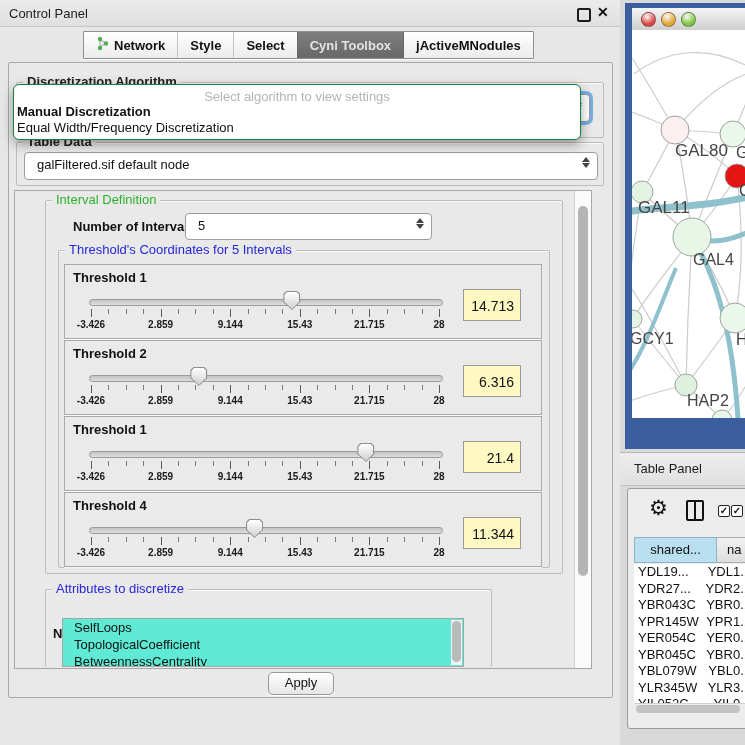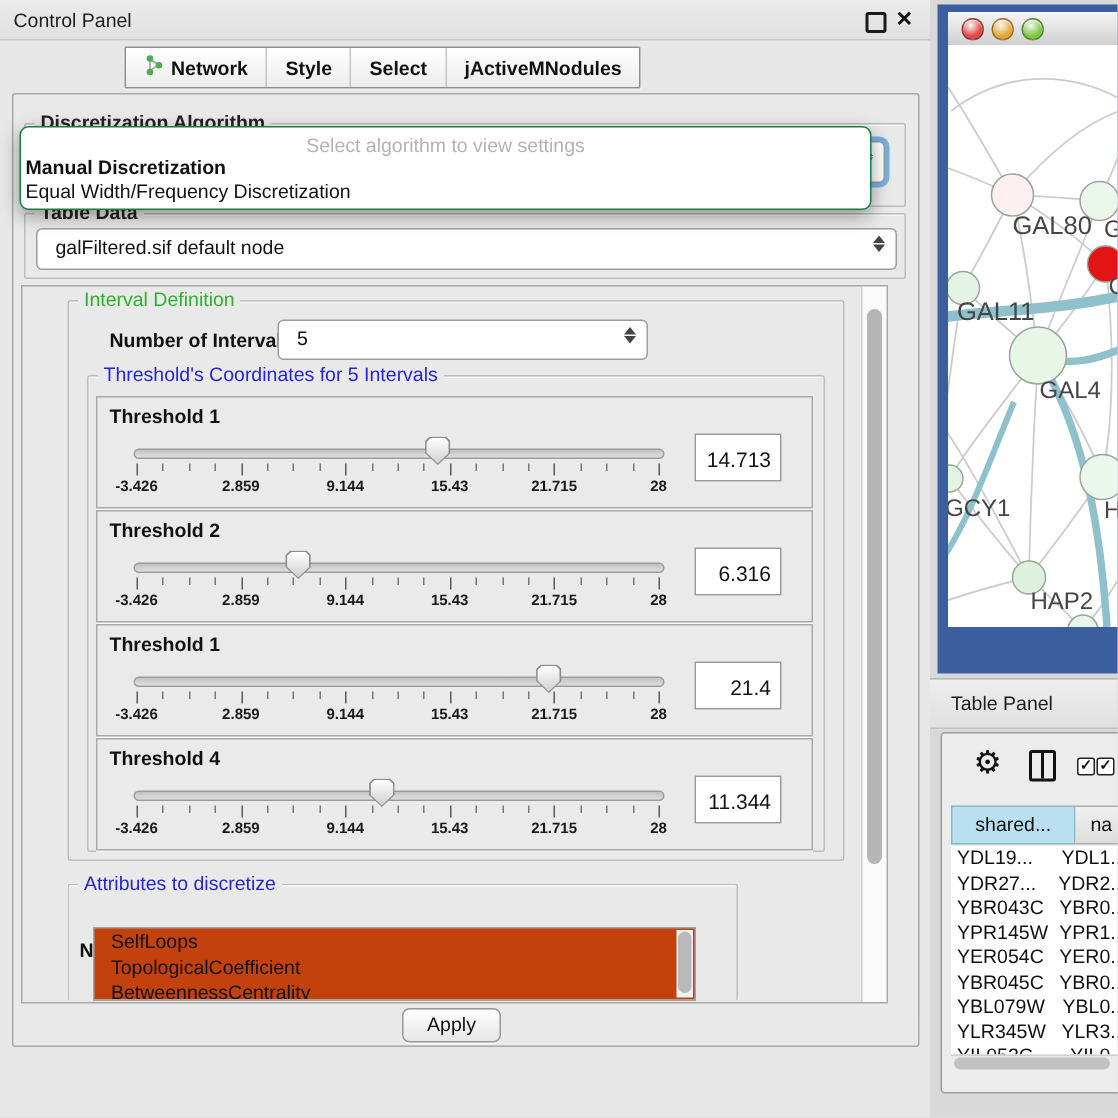--- a/index.html
+++ b/index.html
@@ -60,24 +60,24 @@
     clip-path:polygon(18% 0,82% 0,100% 16%,100% 58%,50% 100%,0 58%,0 16%);
     filter:drop-shadow(0 1px 1px rgba(0,0,0,.3));}
   .thumb::after{content:"";position:absolute;inset:1px;background:linear-gradient(#ffffff,#cfcfcf);
     clip-path:polygon(18% 0,82% 0,100% 16%,100% 58%,50% 100%,0 58%,0 16%);}
   .ticks{position:absolute;left:24px;top:44px;width:352px;height:10px;}
   .tick{position:absolute;top:0;width:1px;background:#5a5a5a;}
   .tick.major{height:8px;}
   .tick.minor{height:5px;opacity:.8;}
   .tlabels{position:absolute;left:24px;top:54px;width:352px;height:12px;}
   .tlab{position:absolute;transform:translateX(-50%);font-size:10px;font-weight:700;color:#1a1a1a;white-space:nowrap;}
-  .vbox{position:absolute;left:398px;top:24px;width:58px;height:32px;background:#ffffff;border:1px solid #9a9a9a;
+  .vbox{position:absolute;left:398px;top:24px;width:58px;height:32px;background:#fef9c3;border:1px solid #9a9a9a;
     font-size:14px;color:#111;text-align:right;line-height:32px;padding-right:6px;box-sizing:border-box;}
   
-  .attr-list{position:absolute;background:#c2410c;border:1px solid #a5a5a5;overflow:hidden;}
+  .attr-list{position:absolute;background:#5eead4;border:1px solid #a5a5a5;overflow:hidden;}
   .attr-item{font-size:13px;color:#111;line-height:17px;padding-left:11px;}
   .attr-list .lsb{position:absolute;right:1px;top:1px;width:11px;height:95%;background:#f2f2f2;}
   .attr-list .lsb i{position:absolute;left:1px;top:1px;width:9px;height:92%;background:#b9b9b9;border-radius:5px;}
   .apply-btn{position:absolute;left:268px;top:672px;width:64px;height:21px;border:1px solid #989898;border-radius:5px;
     background:linear-gradient(#ffffff,#e6e6e6);font-size:13px;color:#111;text-align:center;line-height:20px;
     box-shadow:0 1px 1px rgba(255,255,255,.9);}
   
   .right-col{position:absolute;left:620px;top:0;width:125px;height:745px;background:#d9d9d9;}
   .netwin{position:absolute;left:5px;top:3px;width:125px;height:446px;background:#3b5e9f;}
   .mac-titlebar{position:absolute;left:7px;top:5px;width:118px;height:22px;
@@ -128,20 +128,23 @@
               <circle cx="4" cy="12" r="2.2" fill="#4fae4f"></circle>
               <circle cx="10" cy="7.5" r="2.2" fill="#4fae4f"></circle>
             </svg></span>
           <span>Network</span>
         </div>
         <div class="seg">
           <span>Style</span>
         </div>
         <div class="seg">
           <span>Select</span>
+        </div>
+        <div class="seg active">
+          <span>Cyni Toolbox</span>
         </div>
         <div class="seg">
           <span>jActiveMNodules</span>
         </div>
       </div>
 
     <div class="content-panel"></div>
 
     <div class="group" style="left:16px;top:82px;width:586px;height:54px;">
       <span class="gt dark">Discretization Algorithm</span>

